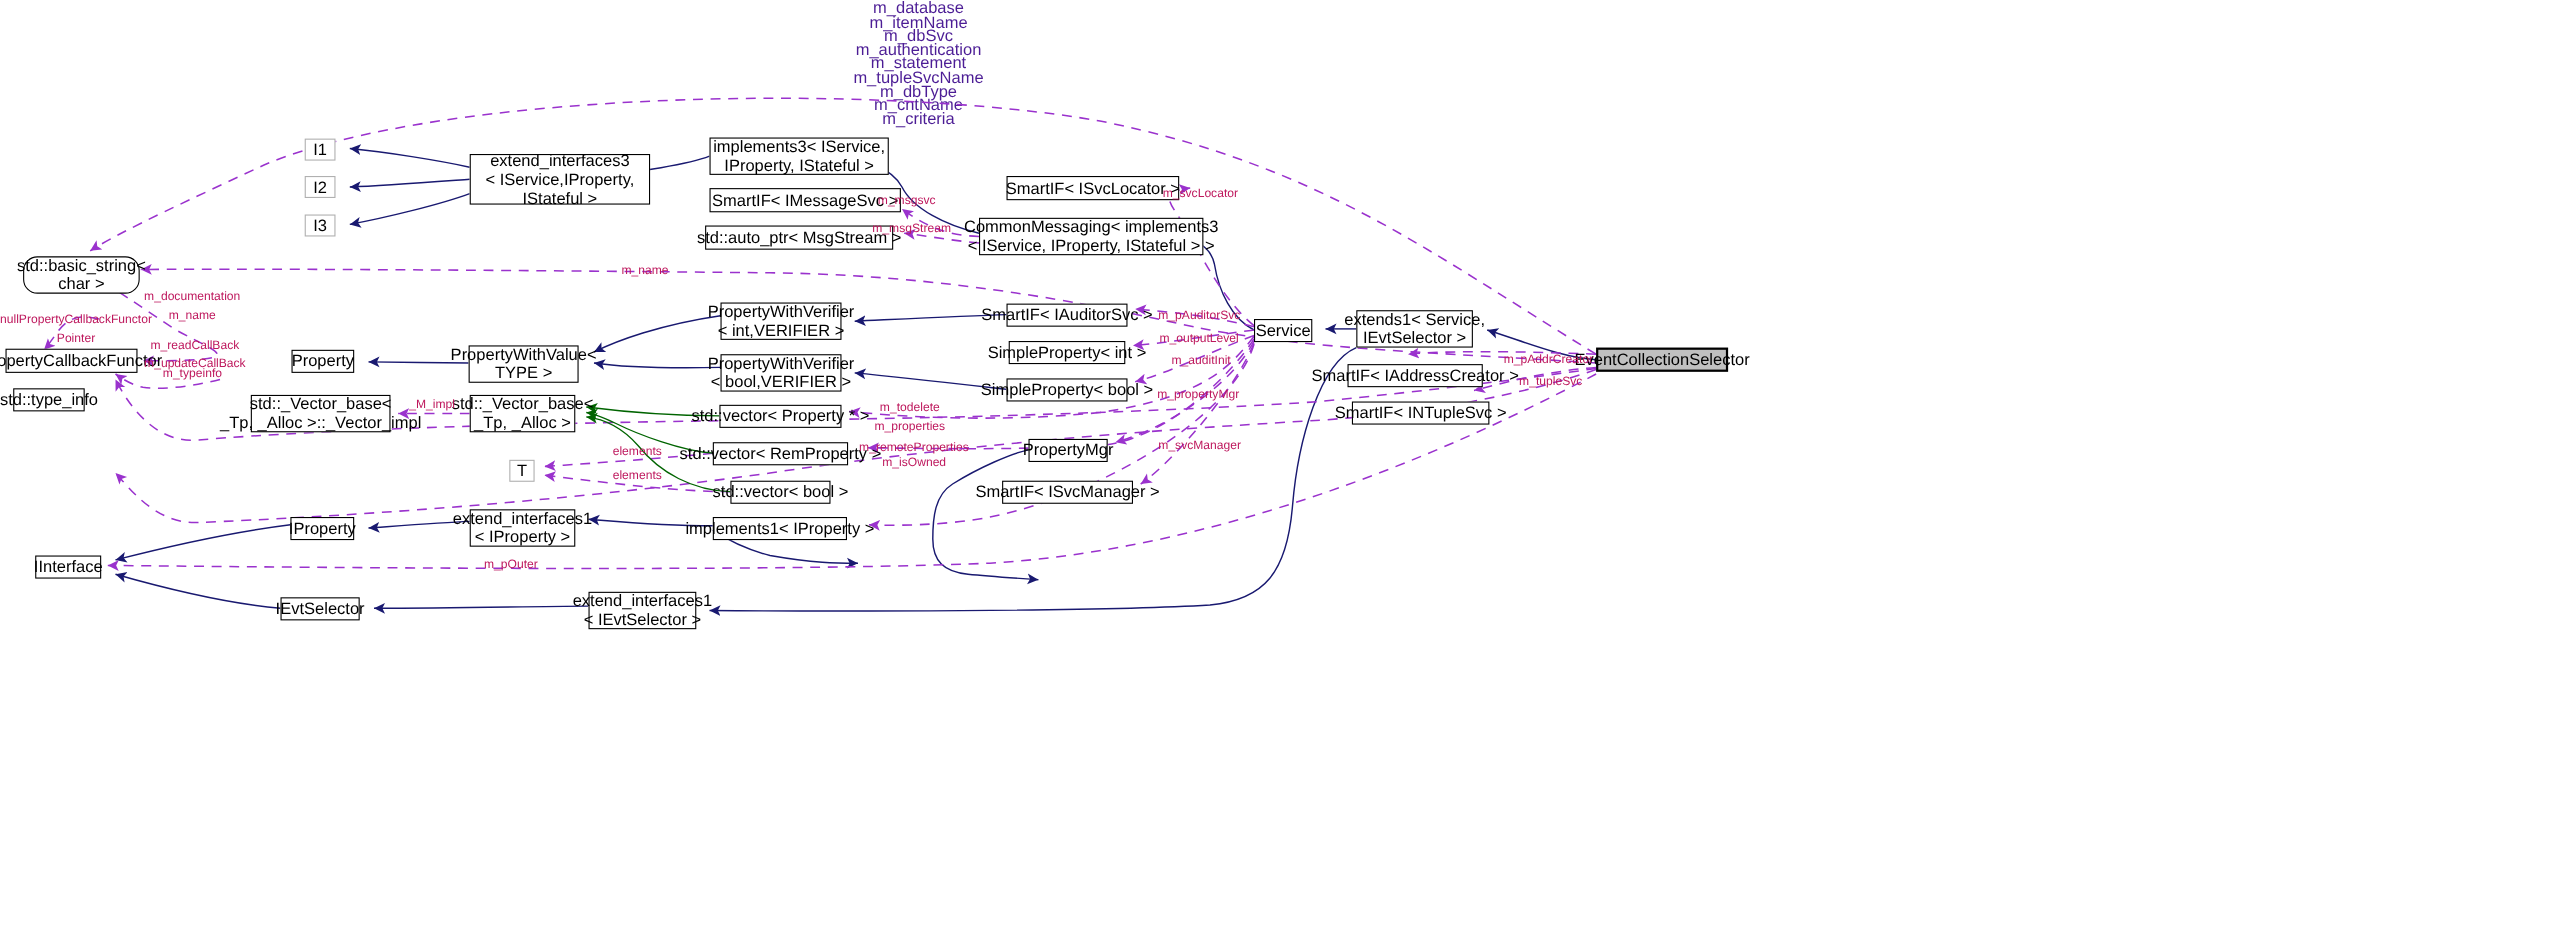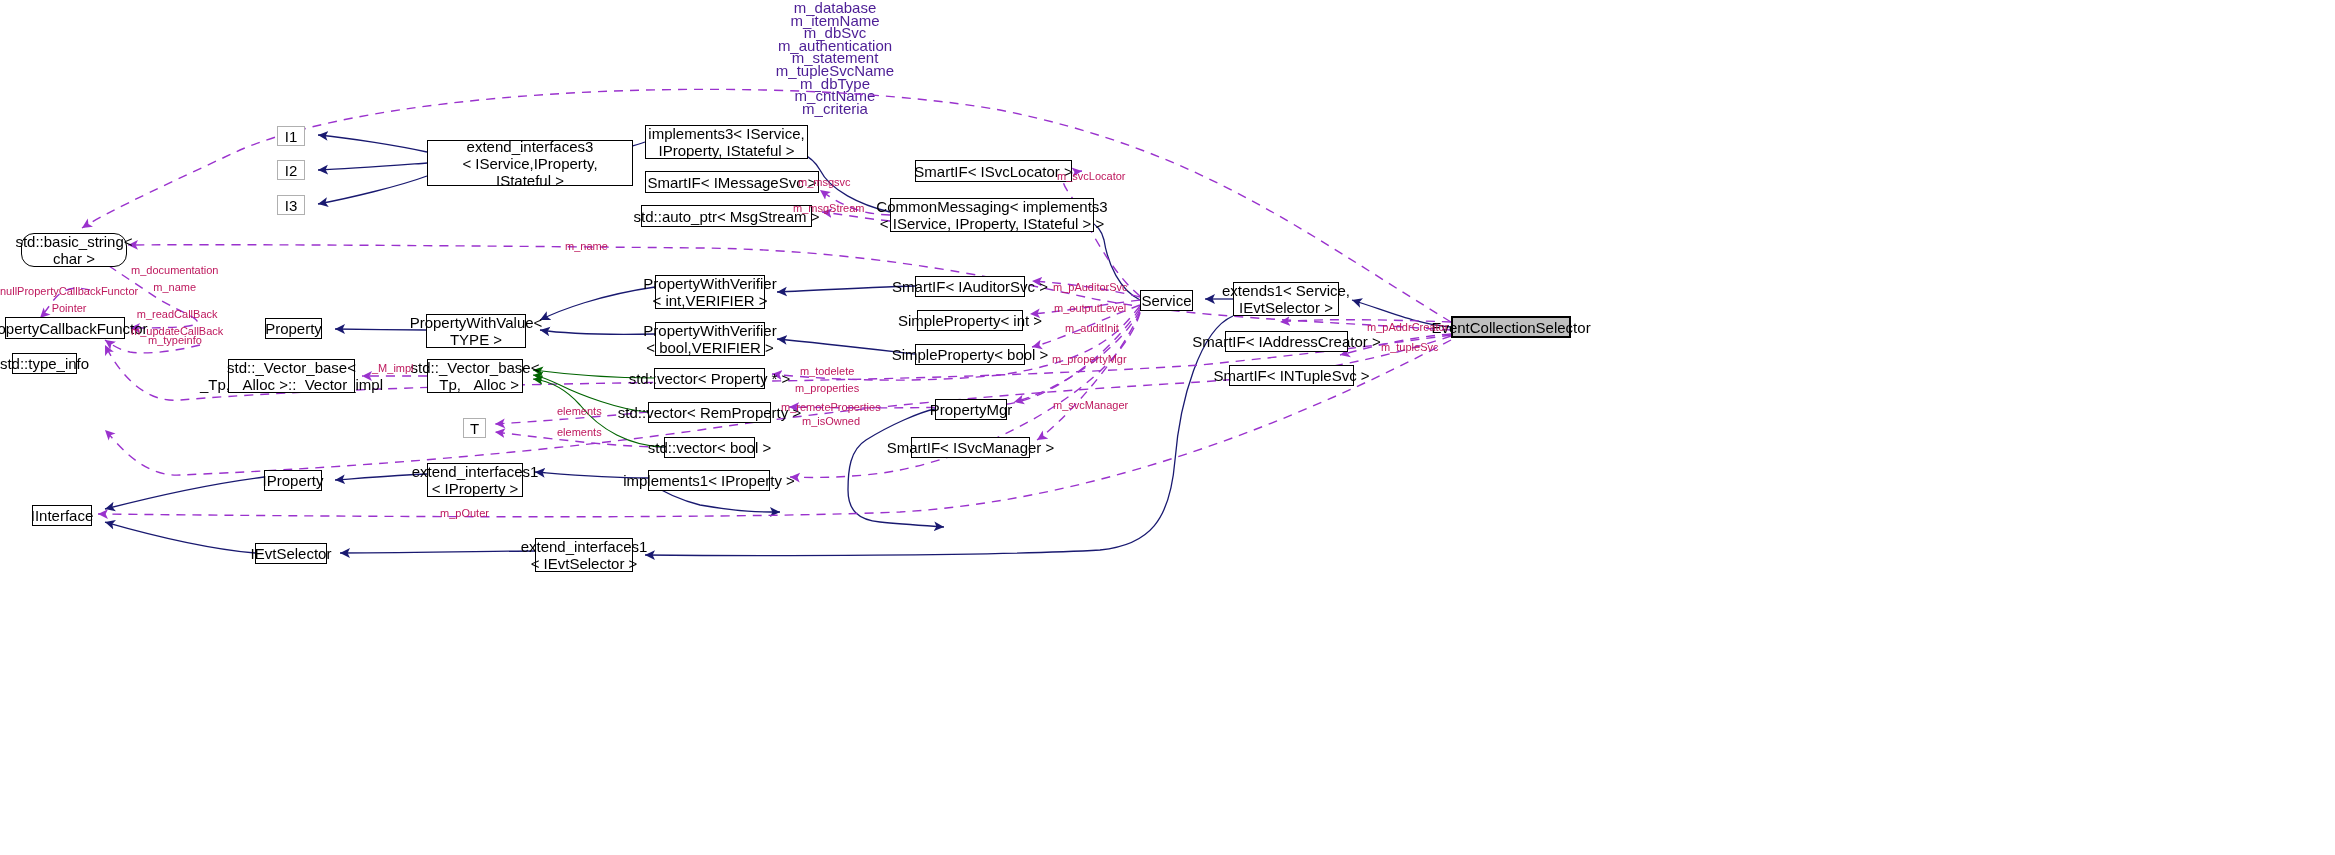--- a/index.html
+++ b/index.html
@@ -97,21 +97,21 @@
       <path d="M654,378 C620,378 580,376 533,370"></path>
       <path d="M648,412 C620,410 580,395 560,385 C545,378 540,376 533,375"></path>
       <path d="M664,447 C630,446 600,430 580,405 C565,388 550,381 533,379"></path>
     </g>
   </svg>
 
   <div id="nodes">
       <div class="node gray" style="left: 277px; top: 126px; width: 28px; height: 20px;">I1</div>
       <div class="node gray" style="left: 277px; top: 160px; width: 28px; height: 20px;">I2</div>
       <div class="node gray" style="left: 277px; top: 195px; width: 28px; height: 20px;">I3</div>
-      <div class="node" style="left: 427px; top: 140px; width: 206px; height: 46px;">extend_interfaces3
+      <div class="node" style="left: 427px; top: 140px; width: 164px; height: 46px;">extend_interfaces3
 &lt; IService,IProperty,
 IStateful &gt;</div>
       <div class="node" style="left: 645px; top: 125px; width: 163px; height: 34px;">implements3&lt; IService,
 IProperty, IStateful &gt;</div>
       <div class="node" style="left: 645px; top: 171px; width: 174px; height: 22px;">SmartIF&lt; IMessageSvc &gt;</div>
       <div class="node" style="left: 641px; top: 205px; width: 171px; height: 22px;">std::auto_ptr&lt; MsgStream &gt;</div>
       <div class="node" style="left: 915px; top: 160px; width: 157px; height: 22px;">SmartIF&lt; ISvcLocator &gt;</div>
       <div class="node" style="left: 890px; top: 198px; width: 204px; height: 34px;">CommonMessaging&lt; implements3
 &lt; IService, IProperty, IStateful &gt; &gt;</div>
       <div class="node" style="left: 21px; top: 233px; width: 106px; height: 34px; border-radius: 13px;">std::basic_string&lt;

